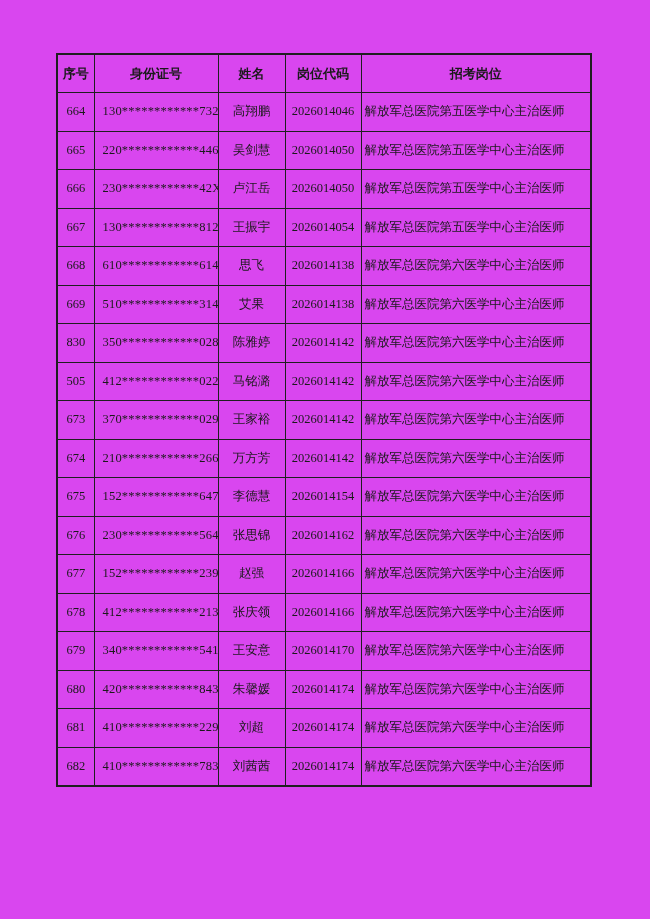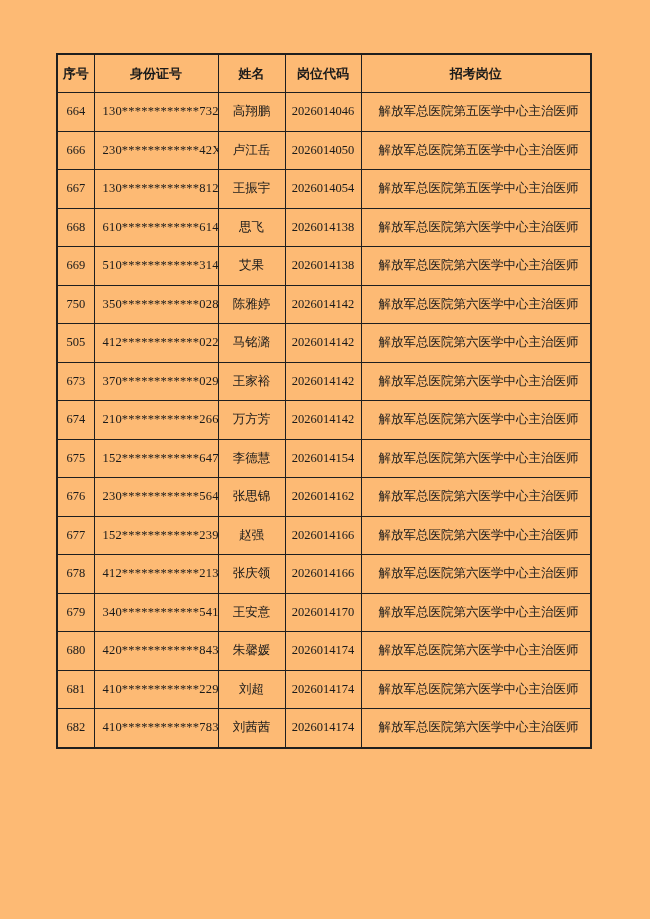--- a/index.html
+++ b/index.html
@@ -11,21 +11,21 @@
     position: relative;
     width: 650px;
     height: 919px;
     font-family: "Liberation Serif", "DejaVu Serif", serif;
     color: #1a1a1a;
   }
   .page {
     position: absolute;
     left: 0; top: 0;
     width: 650px; height: 919px;
-    background: #fdba74;
+    background: #d946ef;
     overflow: hidden;
   }
   table.roster {
     position: absolute;
     left: 56px;
     top: 53px;
     width: 534px;
     border-collapse: collapse;
     table-layout: fixed;
     border: 2px solid #1f1f1f;
@@ -44,21 +44,21 @@
     font-size: 13px;
     font-weight: bold;
   }
   table.roster td {
     height: 37.5px;
     font-size: 12.5px;
     font-weight: normal;
   }
   table.roster td.col-job_title {
     text-align: left;
-    padding-left: 17px;
+    padding-left: 3px;
     margin-left: 40px;
   }
   table.roster td.col-id_number {
     font-size: 12.5px;
     letter-spacing: 0.2px;
     padding-left: 8px;
   }
 </style>
 </head>
 <body>
@@ -83,20 +83,27 @@
     </thead>
     <tbody>
         <tr>
           <td class="col-index">664</td>
           <td class="col-id_number">130************732</td>
           <td class="col-name">高翔鹏</td>
           <td class="col-job_code">2026014046</td>
           <td class="col-job_title">解放军总医院第五医学中心主治医师</td>
         </tr>
         <tr>
+          <td class="col-index">665</td>
+          <td class="col-id_number">220************446</td>
+          <td class="col-name">吴剑慧</td>
+          <td class="col-job_code">2026014050</td>
+          <td class="col-job_title">解放军总医院第五医学中心主治医师</td>
+        </tr>
+        <tr>
           <td class="col-index">666</td>
           <td class="col-id_number">230************42X</td>
           <td class="col-name">卢江岳</td>
           <td class="col-job_code">2026014050</td>
           <td class="col-job_title">解放军总医院第五医学中心主治医师</td>
         </tr>
         <tr>
           <td class="col-index">667</td>
           <td class="col-id_number">130************812</td>
           <td class="col-name">王振宇</td>
@@ -111,21 +118,21 @@
           <td class="col-job_title">解放军总医院第六医学中心主治医师</td>
         </tr>
         <tr>
           <td class="col-index">669</td>
           <td class="col-id_number">510************314</td>
           <td class="col-name">艾果</td>
           <td class="col-job_code">2026014138</td>
           <td class="col-job_title">解放军总医院第六医学中心主治医师</td>
         </tr>
         <tr>
-          <td class="col-index">750</td>
+          <td class="col-index">830</td>
           <td class="col-id_number">350************028</td>
           <td class="col-name">陈雅婷</td>
           <td class="col-job_code">2026014142</td>
           <td class="col-job_title">解放军总医院第六医学中心主治医师</td>
         </tr>
         <tr>
           <td class="col-index">505</td>
           <td class="col-id_number">412************022</td>
           <td class="col-name">马铭潞</td>
           <td class="col-job_code">2026014142</td>

